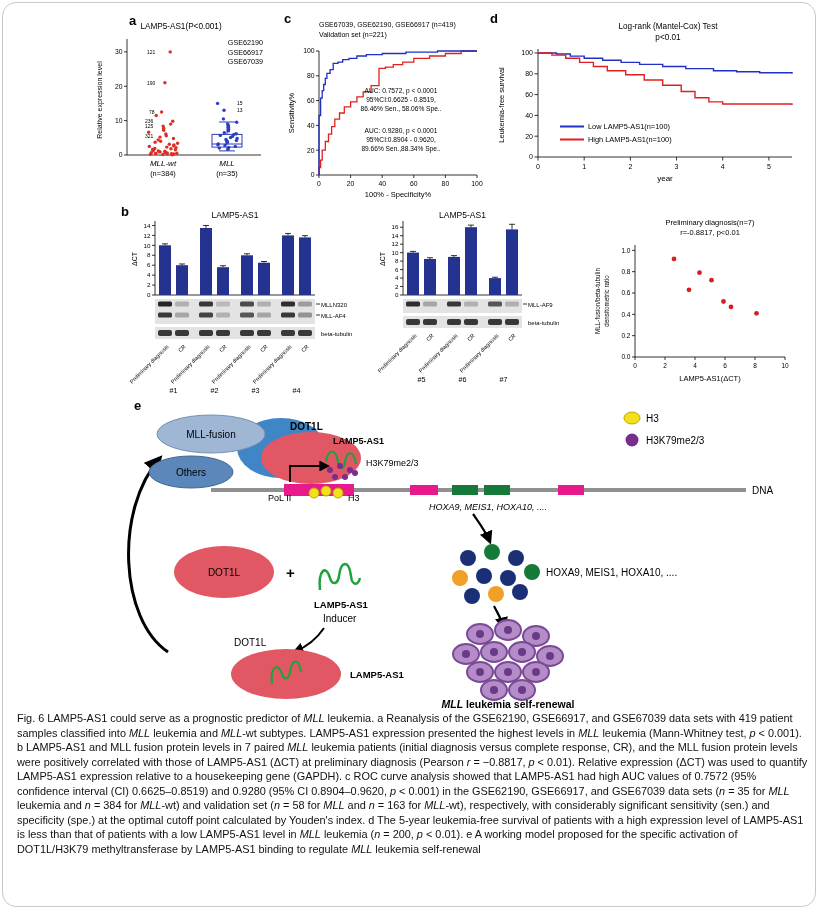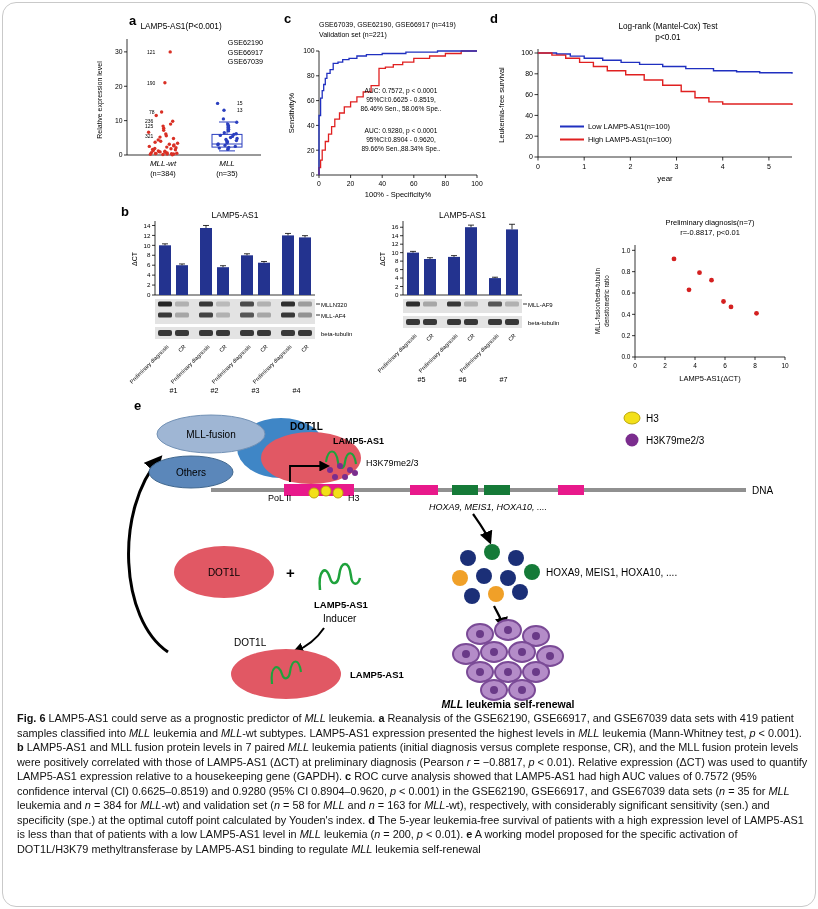--- a/index.html
+++ b/index.html
@@ -2,21 +2,21 @@
 <html><head>
 <meta charset="utf-8">
 <style>
   *{margin:0;padding:0;box-sizing:border-box}
   html,body{width:818px;height:909px;background:#fff;font-family:"Liberation Sans",sans-serif;}
   #fig{position:absolute;left:2px;top:2px;width:814px;height:905px;border:1px solid #c9c9c9;border-radius:14px;background:#fff;overflow:hidden}
   .abs{position:absolute}
   .plabel{font-weight:bold;font-size:13px;color:#000;z-index:5}
   svg text{font-family:"Liberation Sans",sans-serif;fill:#000}
   .caption{font-size:10.9px;line-height:1.33;color:#111}
-  .caption .b{font-weight:bold}
+  .caption .b{font-weight:normal}
   .caption .i{font-style:italic}
 </style>
 </head>
 <body>
 
 <div id="fig">
 
   <svg class="abs" style="left:88px;top:16px" width="180" height="186">
       <text x="90" y="10" font-size="8.2" text-anchor="middle">LAMP5-AS1(P&lt;0.001)</text>
       <text x="172" y="26" font-size="7.2" text-anchor="end">GSE62190</text>

